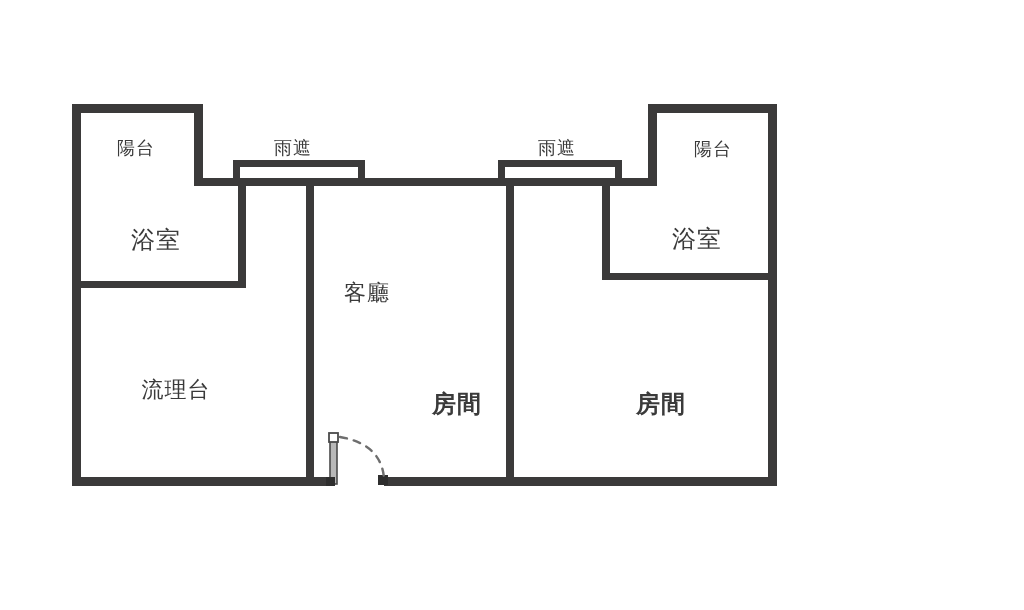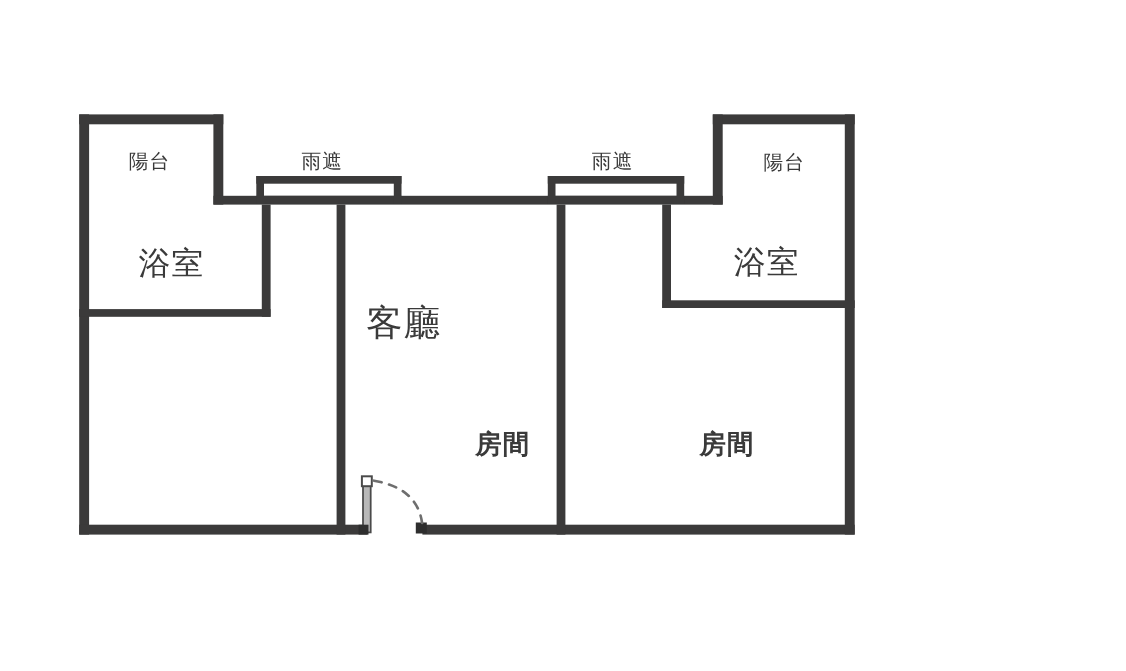--- a/index.html
+++ b/index.html
@@ -31,22 +31,22 @@
     position: absolute;
     color: #3a3a3a;
     font-family: "DejaVu Sans", "Liberation Sans", sans-serif;
     font-weight: 400;
     white-space: nowrap;
     letter-spacing: 1px;
     transform: translate(-50%, -50%);
     line-height: 1;
     -webkit-font-smoothing: antialiased;
   }
-  .label-lg { font-size: 33px; }
-  .label-md { font-size: 29px; }
+  .label-lg { font-size: 22px; }
+  .label-md { font-size: 24px; }
   .label-sm { font-size: 18px; }
   .label-bold { font-weight: 700; font-size: 24px; }
 </style>
 </head>
 <body>
 
 <div id="floorplan-canvas">
 
   <svg id="floorplan-svg" viewBox="0 0 1024 610" xmlns="http://www.w3.org/2000/svg">
 
@@ -110,20 +110,21 @@
       <rect x="378" y="475" width="10" height="10" fill="#2e2e2e"></rect>
 
       <path d="M 340 437 Q 381 444 384 478" fill="none" stroke="#6e6e6e" stroke-width="2.4" stroke-dasharray="7 7" stroke-linecap="round"></path>
     </g>
   </svg>
 
   <div class="room-label label-sm" style="left:136px; top:148px;">陽台</div>
 
   <div class="room-label label-md" style="left:156px; top:240px;">浴室</div>
 
+  <div class="room-label label-lg" style="left:176px; top:390px;">流理台</div>
 
   <div class="room-label label-lg" style="left:367px; top:293px;">客廳</div>
 
   <div class="room-label label-bold" style="left:457px; top:404px;">房間</div>
 
   <div class="room-label label-bold" style="left:661px; top:404px;">房間</div>
 
   <div class="room-label label-md" style="left:697px; top:239px;">浴室</div>
 
   <div class="room-label label-sm" style="left:713px; top:149px;">陽台</div>

